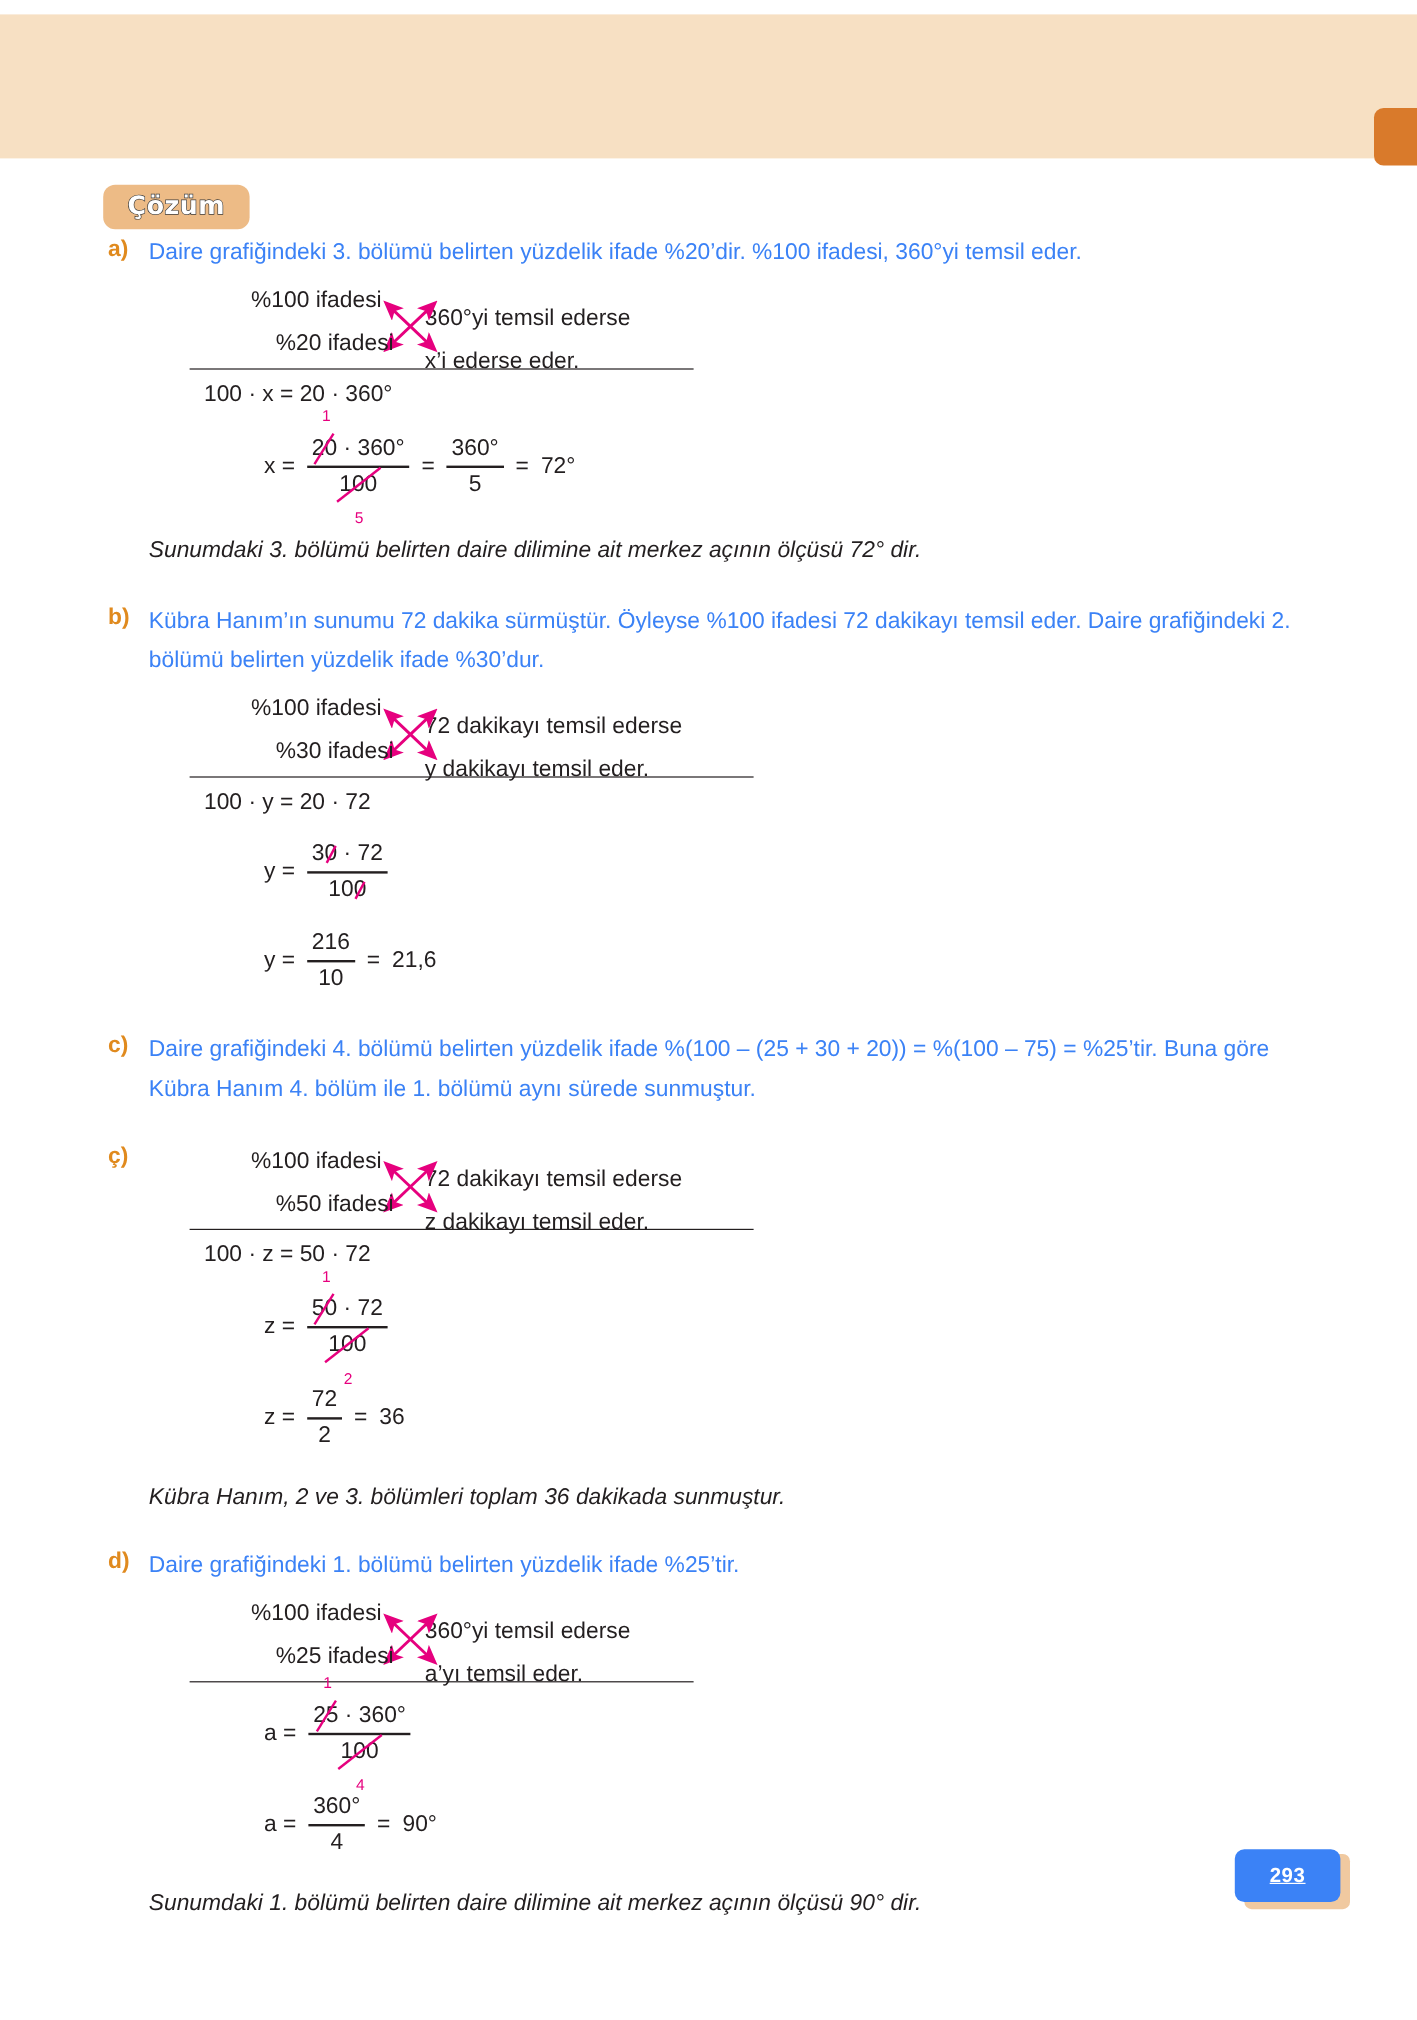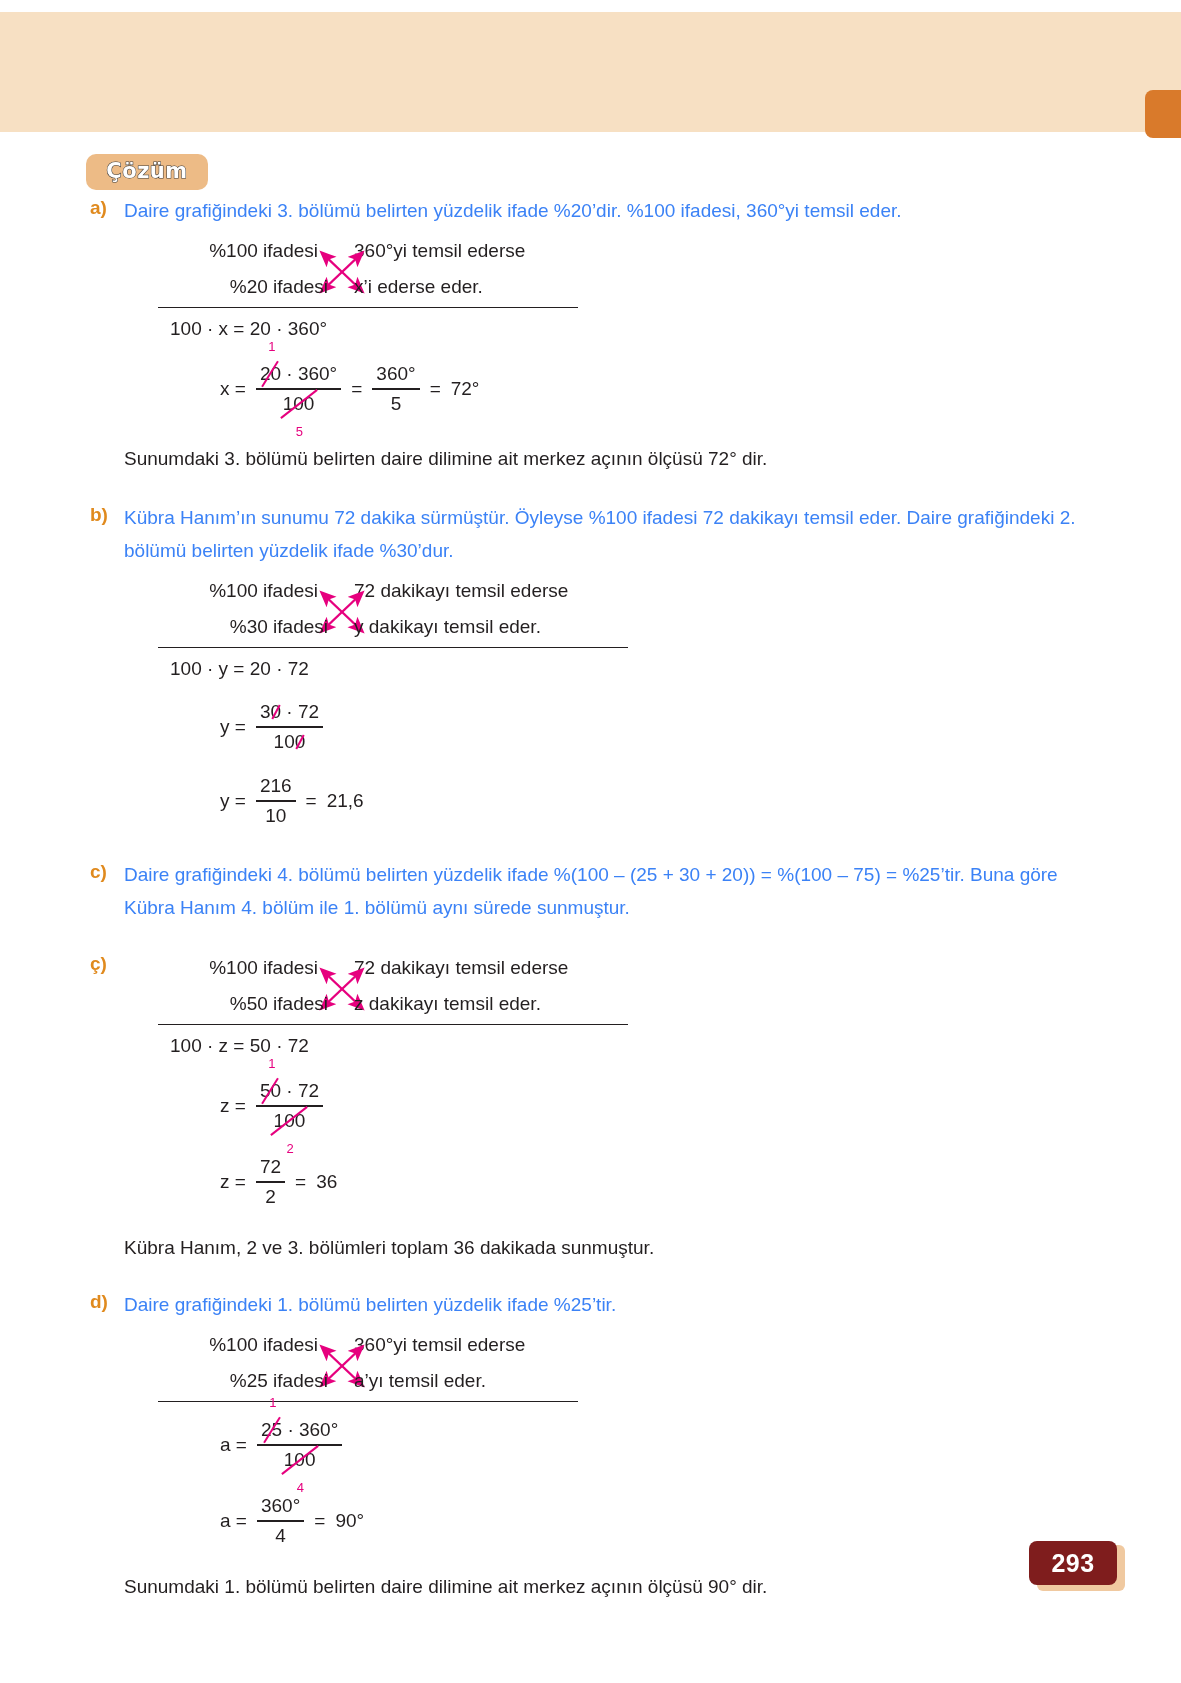--- a/index.html
+++ b/index.html
@@ -104,20 +104,21 @@
   }
   .prop-left {
     position: absolute;
     left: 0;
     width: 160px;
     text-align: right;
   }
   .prop-right {
     position: absolute;
     left: 196px;
+    margin-top: 15px;
   }
   .prop-row.second .prop-left { left: 10px; }
   .prop-cross {
     position: absolute;
     left: 160px;
     top: 14px;
     width: 40px;
     height: 48px;
     pointer-events: none;
   }
@@ -212,48 +213,50 @@
     width: 16px; height: 2px;
     background: #e6007e;
     transform: translate(-50%,-50%) rotate(-62deg);
   }
 
   .closing {
     font-size: 19px;
     line-height: 33px;
     margin-left: 124px;
     margin-top: 16px;
+    font-style: italic;
   }
   .closing.tight { margin-top: 6px; }
 
   
   .page-badge-shadow {
     position: absolute;
     right: 56px;
     bottom: 104px;
     width: 88px;
     height: 46px;
     background: #f0c9a0;
     border-radius: 6px;
   }
   .page-badge {
     position: absolute;
     right: 64px;
     bottom: 110px;
     width: 88px;
     height: 44px;
-    background: #7f1d1d;
+    background: #3b82f6;
     border-radius: 8px;
     color: #ffffff;
-    font-size: 25px;
+    font-size: 17px;
     font-weight: bold;
     display: flex;
     align-items: center;
     justify-content: center;
     letter-spacing: 0.5px;
+    text-decoration: underline;
   }
 </style>
 </head>
 <body>
 
 <div class="page">
 
   <div class="top-band">
     <div class="top-band-tab"></div>
   </div>

